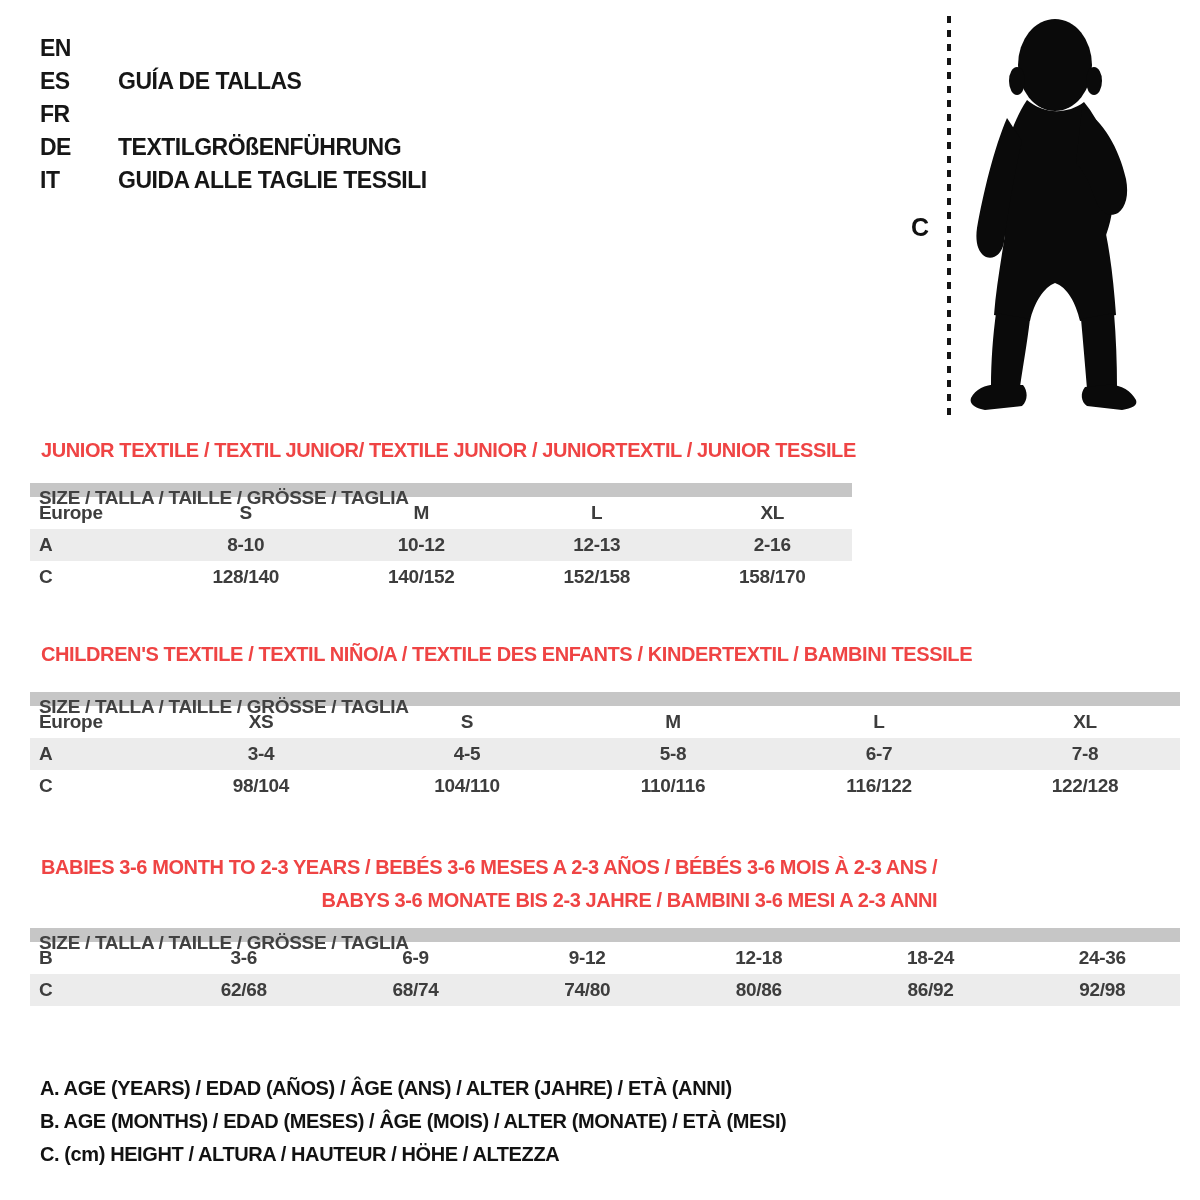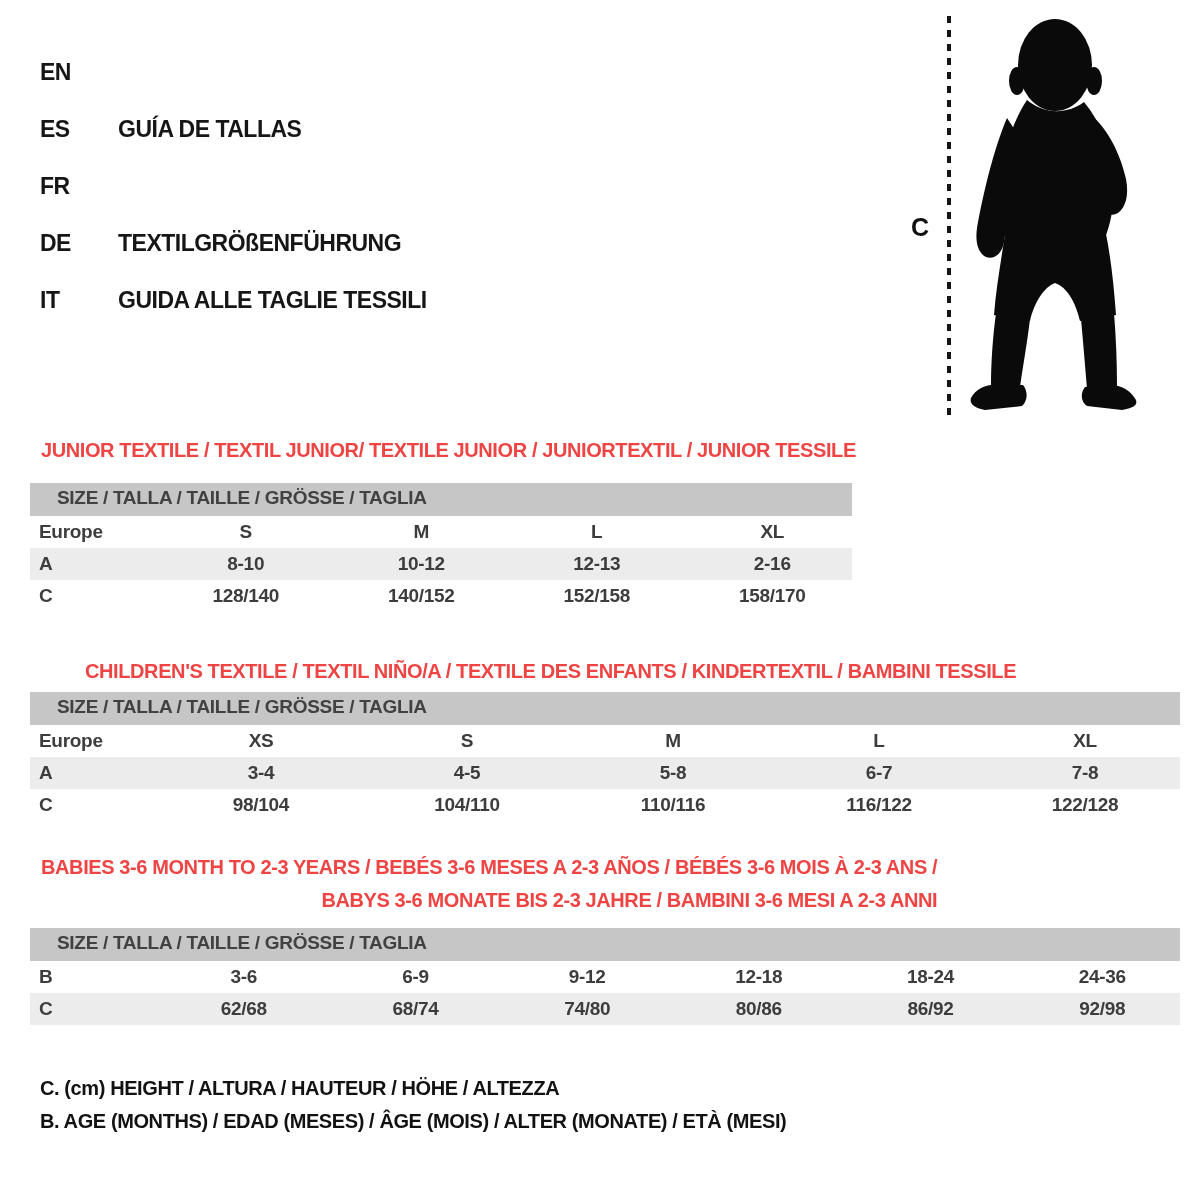--- a/index.html
+++ b/index.html
@@ -7,49 +7,49 @@
     position:relative;
     width:1200px;height:1200px;
     background:#ffffff;
     font-family:"Liberation Sans", sans-serif;
     font-weight:bold;
     color:#1a1a1a;
     overflow:hidden;
   }
   
   .lang-legend{position:absolute;left:40px;top:32px;}
-  .lang-row{display:flex;line-height:33px;font-size:23px;letter-spacing:-0.5px;color:#161616;margin-top:24px;}
+  .lang-row{display:flex;line-height:33px;font-size:23px;letter-spacing:-0.5px;color:#161616;}
   .lang-code{width:78px;flex:0 0 78px;}
   .lang-label{white-space:nowrap;}
   
   .measure-line{
     position:absolute;left:947px;top:16px;width:4px;height:402px;
     background:repeating-linear-gradient(180deg,#141414 0 7px,transparent 7px 14px);
   }
   .measure-label{position:absolute;left:911px;top:213px;font-size:25px;color:#111;}
   .silhouette{position:absolute;left:963px;top:14px;width:186px;height:410px;}
   
   .section-title{position:absolute;left:41px;font-size:20px;letter-spacing:-0.4px;color:#ef4444;white-space:nowrap;}
   .title-line{display:block;line-height:33px;}
   .size-table{position:absolute;left:30px;}
   .size-bar{
-    height:33px;line-height:29px;background:#c6c6c6;color:#414141;
-    font-size:19px;letter-spacing:-0.3px;padding-left:27px;
+    height:14px;line-height:29px;background:#c6c6c6;color:#414141;
+    font-size:19px;letter-spacing:-0.3px;padding-left:9px;
   }
   .trow{display:flex;align-items:center;height:32px;font-size:19px;color:#3d3d3d;letter-spacing:-0.3px;gap:16px;}
   .trow.shaded{background:#ececec;}
   .cell-label{flex:0 0 111px;padding-left:9px;text-align:left;}
   .cell-val{flex:1 1 0;text-align:center;}
   
   .legend{position:absolute;left:40px;top:1072px;}
   .legend-line{display:block;line-height:33px;font-size:20px;letter-spacing:-0.4px;color:#121212;white-space:nowrap;}
   
   #junior-title{top:434px;}
   #junior-table{top:483px;width:822px;}
-  #children-title{top:655px;margin-left:44px;}
+  #children-title{top:638px;}
   #children-table{top:692px;width:1150px;}
   #babies-title{top:851px;text-align:right;}
   #babies-table{top:928px;width:1150px;}
 </style>
 </head>
 <body>
 
 <div class="page">
 
   <div class="lang-legend">
@@ -179,17 +179,18 @@
       <div class="cell-val">62/68</div>
       <div class="cell-val">68/74</div>
       <div class="cell-val">74/80</div>
       <div class="cell-val">80/86</div>
       <div class="cell-val">86/92</div>
       <div class="cell-val">92/98</div>
     </div>
   </div>
 
   <div class="legend">
+    <span class="legend-line">A. AGE (YEARS) / EDAD (AÑOS) / ÂGE (ANS) / ALTER (JAHRE) / ETÀ (ANNI)</span>
+    <span class="legend-line">B. AGE (MONTHS) / EDAD (MESES) / ÂGE (MOIS) / ALTER (MONATE) / ETÀ (MESI)</span>
     <span class="legend-line">C. (cm) HEIGHT / ALTURA / HAUTEUR / HÖHE / ALTEZZA</span>
-    <span class="legend-line">B. AGE (MONTHS) / EDAD (MESES) / ÂGE (MOIS) / ALTER (MONATE) / ETÀ (MESI)</span>
   </div>
 
 </div>
 
 </body></html>

